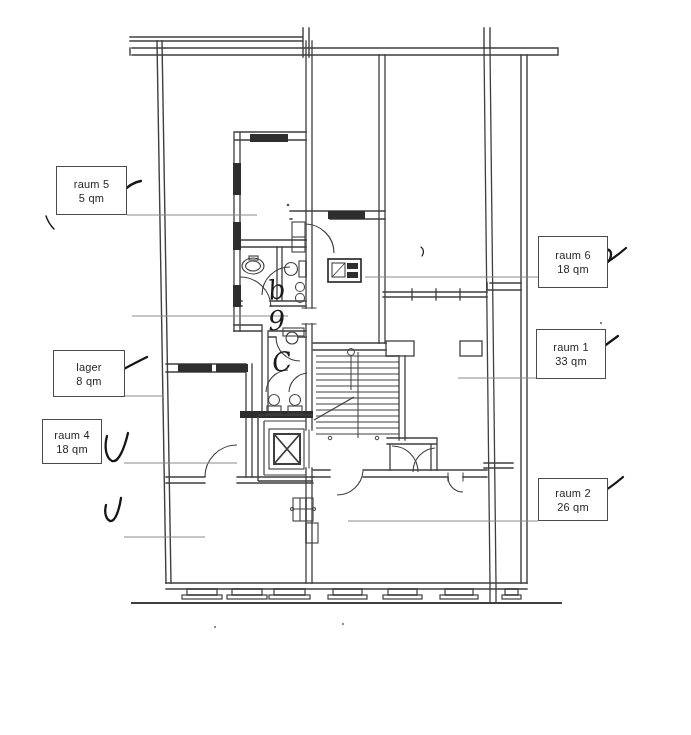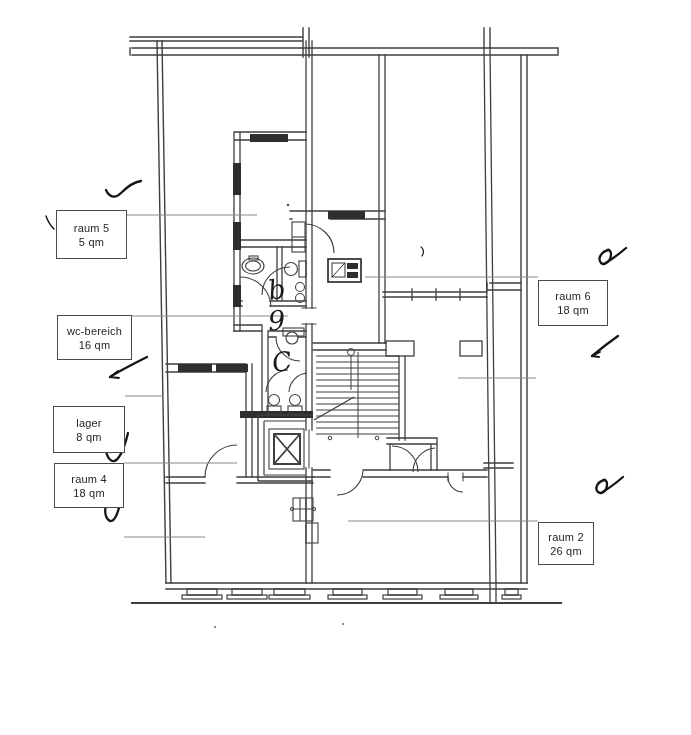--- a/index.html
+++ b/index.html
@@ -5,21 +5,21 @@
   html,body{margin:0;padding:0;background:#fff;}
   #page{position:relative;width:691px;height:735px;background:#ffffff;overflow:hidden;
         font-family:"Liberation Sans", sans-serif;}
   #plan-svg{position:absolute;left:0;top:0;}
   .label-box{
     position:absolute;
     border:1.5px solid #4a4a4a;
     background:#fff;
     display:flex;flex-direction:column;align-items:center;justify-content:center;
     font-size:11px;line-height:14px;color:#262626;letter-spacing:0.2px;
-    box-sizing:border-box;z-index:3;margin-top:44px;
+    box-sizing:border-box;z-index:3;
   }
   .label-box span{white-space:nowrap;}
 </style>
 </head>
 <body>
 
 <div id="page">
 
 <svg id="plan-svg" width="691" height="735" viewBox="0 0 691 735">
 
@@ -213,40 +213,40 @@
     <circle cx="215" cy="627" r="0.9"></circle>
     <circle cx="343" cy="624" r="0.9"></circle>
   </g>
 </svg>
 
 <div class="label-box" style="left:56px;top:166px;width:71px;height:49px">
   <span>raum 5</span>
   <span>5 qm</span>
 </div>
 
-<div class="label-box" style="left:57px;top:271px;width:75px;height:45px">
-  <span>wc-bereich</span>
-  <span>16 qm</span>
-</div>
-
-<div class="label-box" style="left:53px;top:362px;width:72px;height:47px">
+
+<div class="label-box" style="left:53px;top:350px;width:72px;height:47px">
   <span>lager</span>
   <span>8 qm</span>
 </div>
 
-<div class="label-box" style="left:54px;top:419px;width:70px;height:45px">
+<div class="label-box" style="left:42px;top:419px;width:60px;height:45px">
   <span>raum 4</span>
   <span>18 qm</span>
 </div>
 
 
-<div class="label-box" style="left:538px;top:236px;width:70px;height:46px">
+<div class="label-box" style="left:538px;top:236px;width:70px;height:52px">
   <span>raum 6</span>
   <span>18 qm</span>
 </div>
 
-
-<div class="label-box" style="left:538px;top:478px;width:56px;height:43px">
+<div class="label-box" style="left:536px;top:329px;width:70px;height:50px">
+  <span>raum 1</span>
+  <span>33 qm</span>
+</div>
+
+<div class="label-box" style="left:538px;top:478px;width:70px;height:43px">
   <span>raum 2</span>
   <span>26 qm</span>
 </div>
 
 </div>
 
 </body></html>

